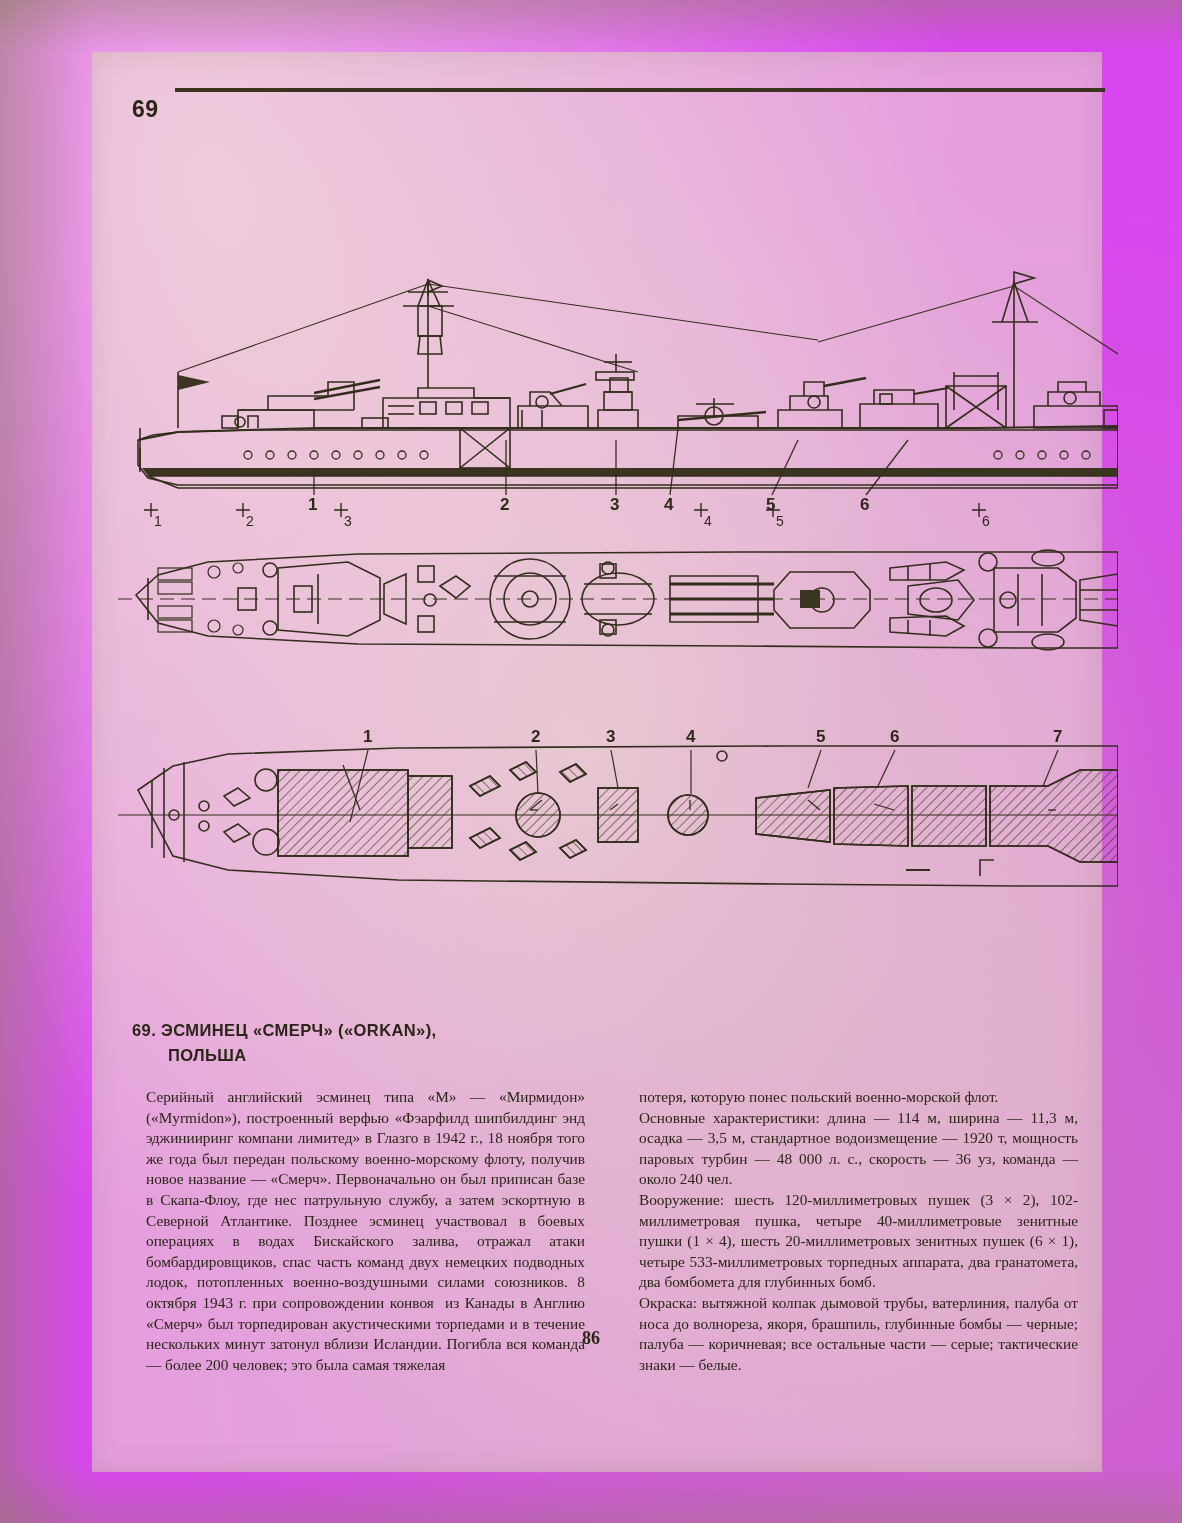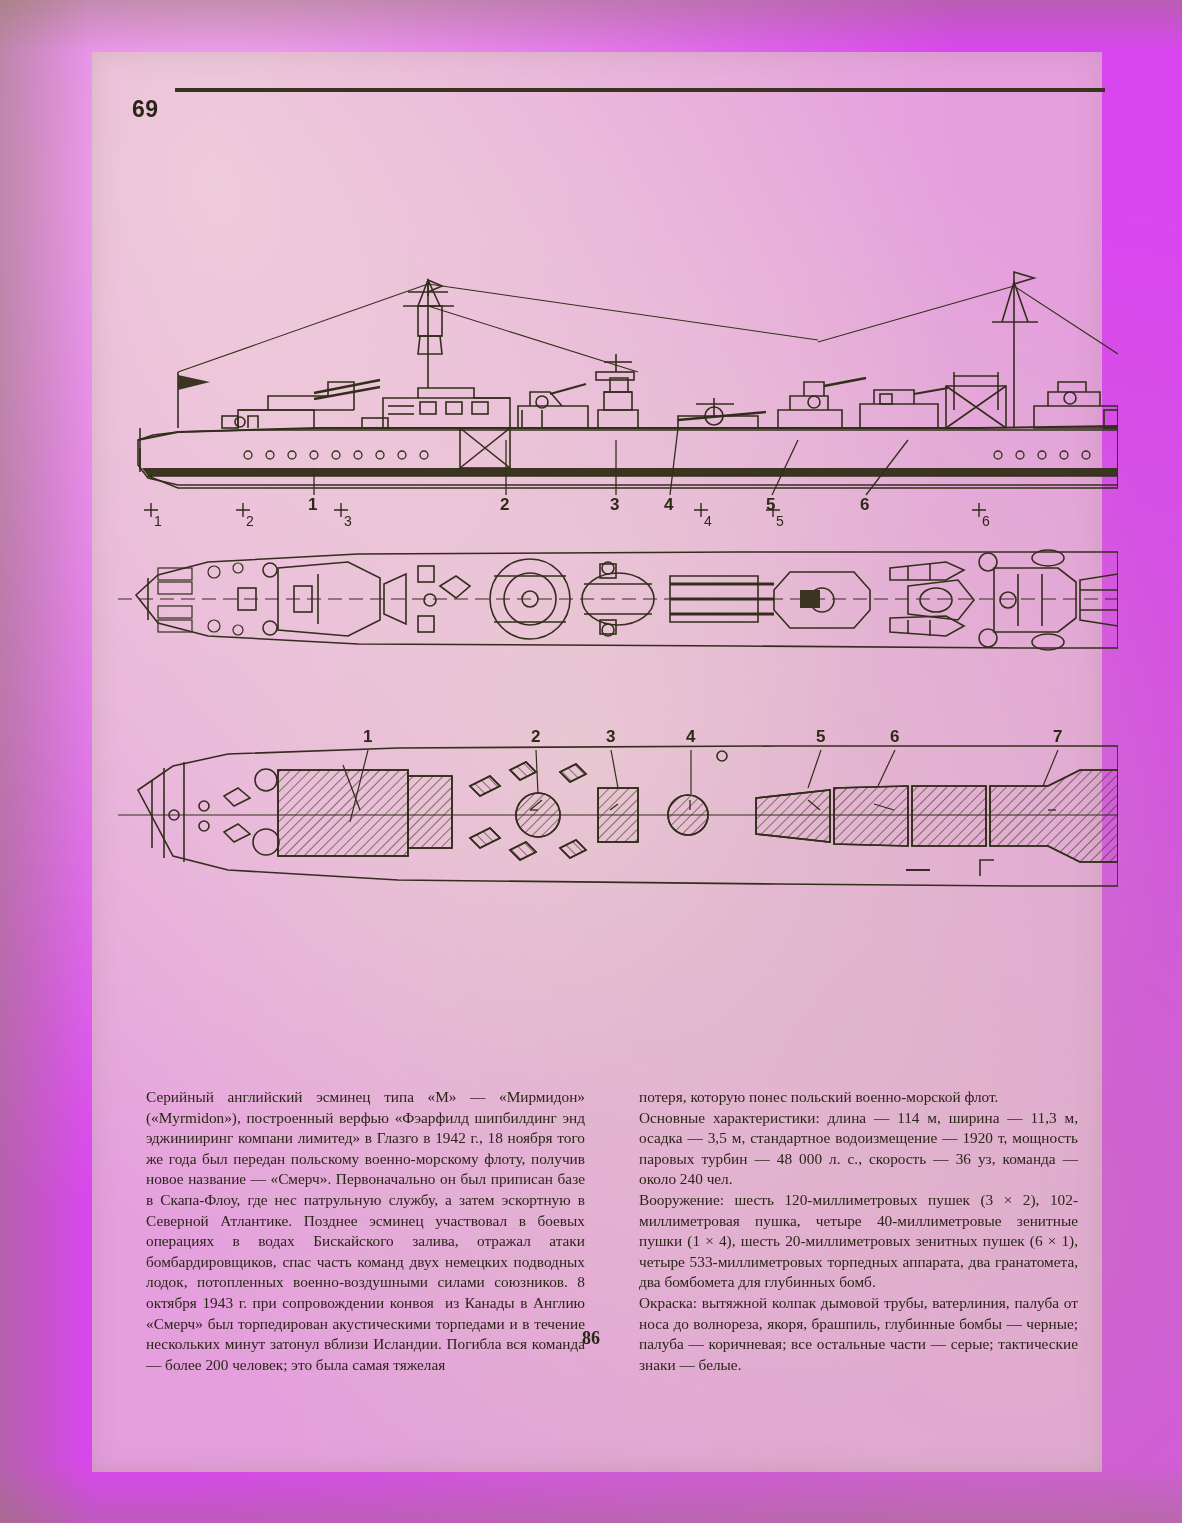--- a/index.html
+++ b/index.html
@@ -447,20 +447,24 @@
         <path d="M418 640 L420 684"></path>
         <path d="M493 640 L500 678"></path>
         <path d="M573 640 L573 684"></path>
         <path d="M703 640 L690 678"></path>
         <path d="M777 640 L760 676"></path>
         <path d="M940 640 L925 676"></path>
       </g>
     </svg>
   </div>
 
+  <div class="caption">
+    <span>69. ЭСМИНЕЦ «СМЕРЧ» («ORKAN»),</span>
+    <span class="l2">ПОЛЬША</span>
+  </div>
 
   <div class="cols">
     <div class="col">
       <p class="pre">Серийный английский эсминец типа «М» — «Мирмидон» («Myrmidon»), построенный верфью «Фэарфилд шипбилдинг энд эджинииринг компани лимитед» в Глазго в 1942 г., 18 ноября того же года был передан польскому военно-морскому флоту, получив новое название — «Смерч». Первоначально он был приписан базе в Скапа-Флоу, где нес патрульную службу, а затем эскортную в Северной Атлантике. Позднее эсминец участвовал в боевых операциях в водах Бискайского залива, отражал атаки бомбардировщиков, спас часть команд двух немецких подводных лодок, потопленных военно-воздушными силами союзников. 8 октября 1943 г. при сопровождении конвоя  из Канады в Англию «Смерч» был торпедирован акустическими торпедами и в течение нескольких минут затонул вблизи Исландии. Погибла вся команда — более 200 человек; это была самая тяжелая</p>
     </div>
     <div class="col">
       <p class="pre">потеря, которую понес польский военно-морской флот.
 Основные характеристики: длина — 114 м, ширина — 11,3 м, осадка — 3,5 м, стандартное водоизмещение — 1920 т, мощность паровых турбин — 48 000 л. с., скорость — 36 уз, команда — около 240 чел.
 Вооружение: шесть 120-миллиметровых пушек (3 × 2), 102-миллиметровая пушка, четыре 40-миллиметровые зенитные пушки (1 × 4), шесть 20-миллиметровых зенитных пушек (6 × 1), четыре 533-миллиметровых торпедных аппарата, два гранатомета, два бомбомета для глубинных бомб.
 Окраска: вытяжной колпак дымовой трубы, ватерлиния, палуба от носа до волнореза, якоря, брашпиль, глубинные бомбы — черные; палуба — коричневая; все остальные части — серые; тактические знаки — белые.</p>

